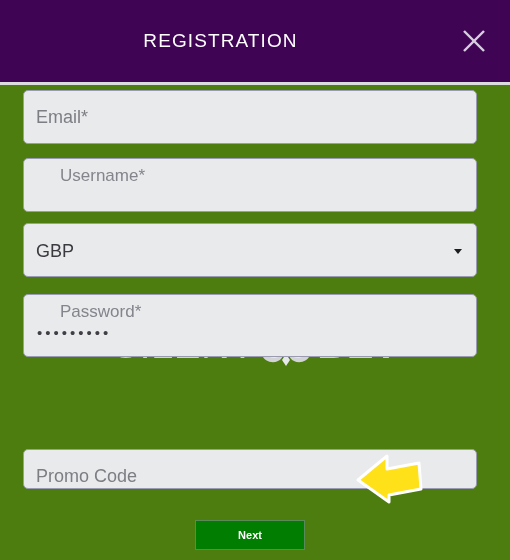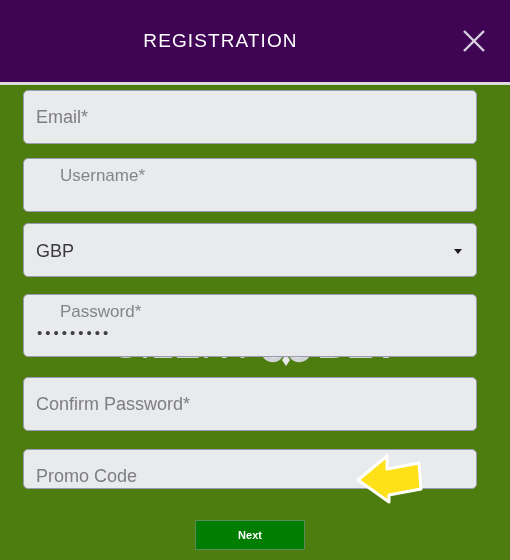--- a/index.html
+++ b/index.html
@@ -245,23 +245,20 @@
   <div class="field" id="field-currency">
     <span class="field-value">GBP</span>
     <span class="select-caret"></span>
   </div>
 
   <div class="field" id="field-password">
     <span class="field-float-label">Password*</span>
     <span class="dots">•••••••••</span>
   </div>
 
-  <div class="field" id="field-confirm">
-    <span class="field-placeholder">Confirm Password*</span>
-  </div>
 
   <div class="field" id="field-promo">
     <span class="field-placeholder">Promo Code</span>
   </div>
 
 </div>
 
 <div class="annotation-arrow">
   <svg width="70" height="52" viewBox="0 0 70 52" aria-hidden="true">
     <path d="M4 28 L33 4 L33 17 L65 11 L67 37 L35 43 L35 50 Z" fill="#ffe11a" stroke="#ffffff" stroke-width="3" stroke-linejoin="round"></path>

